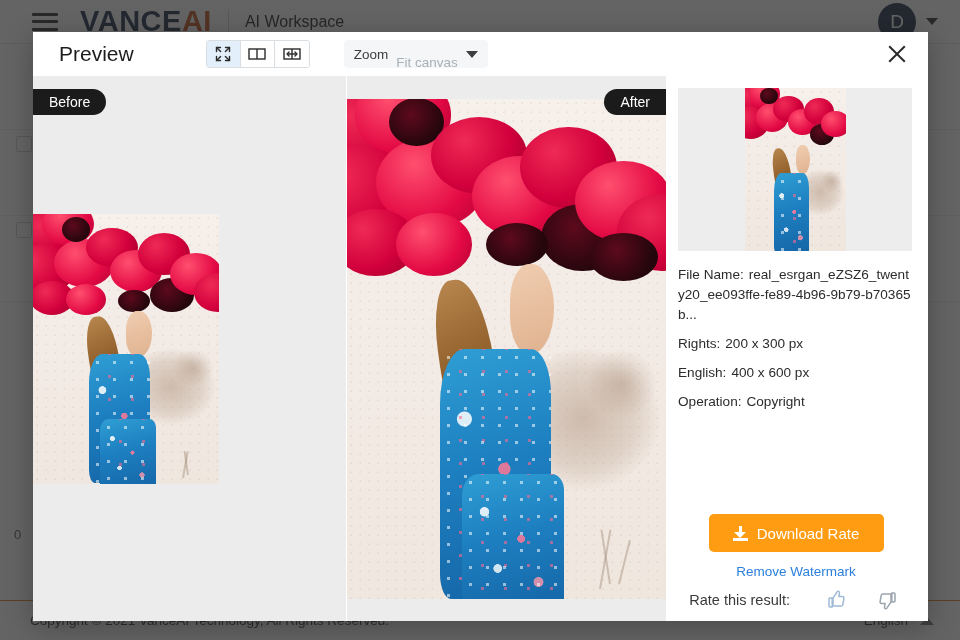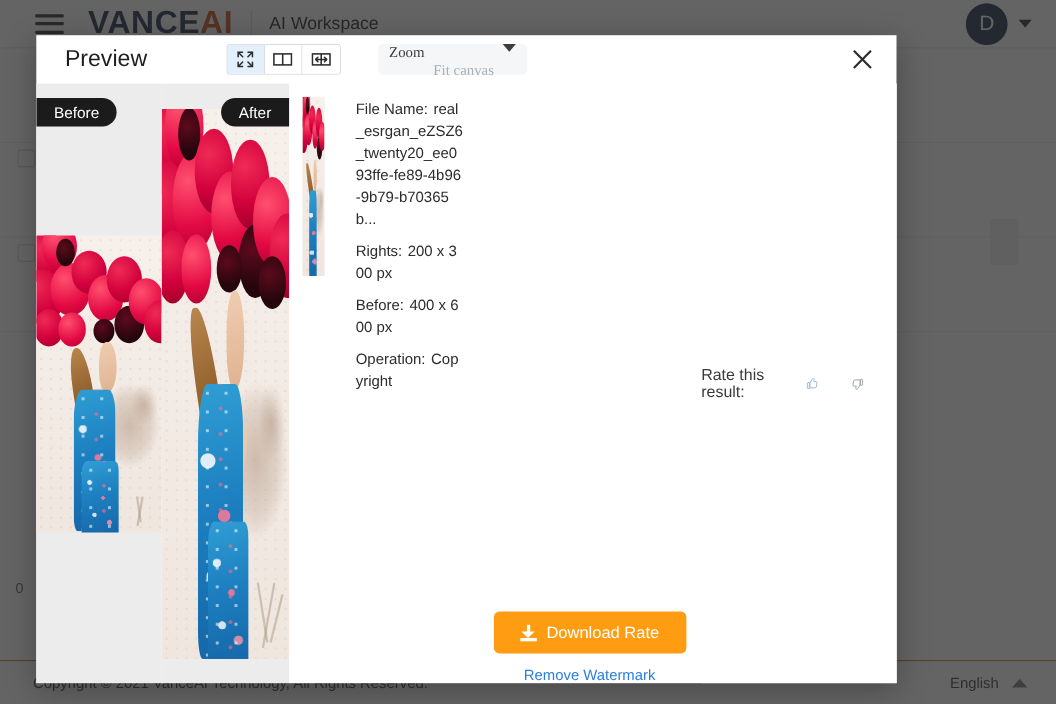--- a/index.html
+++ b/index.html
@@ -48,41 +48,41 @@
   }
   .copyright { margin-left:30px; font-size:13.5px; color:#3a3a3a; }
   .lang { margin-left:auto; margin-right:26px; display:flex; align-items:center; gap:12px; font-size:13.5px; color:#3a3a3a; }
   .chev-up { width:0;height:0;border-left:7px solid transparent;border-right:7px solid transparent;border-bottom:8px solid #7c7c7c; }
 
   
   .dimmer { position:absolute; inset:0; background: rgba(40,40,40,0.72); }
 
   
   .modal {
-    position:absolute; left:33px; top:32px; width:782px; height:589px;
+    position:absolute; left:33px; top:32px; width:895px; height:589px;
     background:#ffffff; box-shadow:0 6px 26px rgba(0,0,0,.28);
     display:flex; flex-direction:column;
   }
   .modal-head {
     height:44px; flex:0 0 44px; display:flex; align-items:center;
     position:relative; padding:0 0 0 26px;
   }
   .modal-title { font-size:21px; color:#1d1d1d; }
 
   .seg { display:flex; margin-left:72px; border:1px solid #d9dee3; border-radius:3px; overflow:hidden; }
   .seg-btn {
     width:34px; height:26px; display:flex; align-items:center; justify-content:center;
     background:#fff; border-right:1px solid #d9dee3; cursor:pointer;
   }
   .seg-btn:last-child { border-right:none; }
   .seg-btn.active { background:#e3effa; }
 
   .zoom-sel {
     margin-left:34px; height:28px; min-width:128px; background:#f4f6f8;
-    border-radius:4px; display:flex; padding:0 10px; gap:8px; cursor:pointer;font-family:Liberation Serif, serif;
+    border-radius:4px; display:flex; align-items:center; padding:0 10px; gap:8px; cursor:pointer;
   }
   .zoom-lbl { font-size:13.5px; color:#3d3d3d; }
   .zoom-val { font-size:13.5px; color:#a8b0b8;margin-top:16px; }
   .zoom-caret { margin-left:auto; width:0;height:0;border-left:6px solid transparent;border-right:6px solid transparent;border-top:7px solid #3d3d3d; }
 
   .close-x { position:absolute; right:18px; top:50%; transform:translateY(-50%); width:26px; height:26px; cursor:pointer; }
   .close-x:before, .close-x:after {
     content:""; position:absolute; left:2px; top:12px; width:22px; height:2px; background:#2b2b2b;
   }
   .close-x:before { transform:rotate(45deg); }
@@ -151,21 +151,21 @@
     content:""; position:absolute; inset:0;
     background-image:
       radial-gradient(circle, rgba(255,255,255,.55) 1.6px, transparent 1.8px),
       radial-gradient(circle, rgba(255,105,140,.6) 1.4px, transparent 1.6px);
     background-size: 17px 17px, 23px 23px;
     background-position: 0 0, 9px 11px;
   }
   .grass { position:absolute; background:rgba(170,150,130,.5); transform-origin:bottom center; }
 
   
-  .pane-info { flex:1; background:#ffffff; position:relative; display:flex; flex-direction:row; }
+  .pane-info { flex:1; background:#ffffff; position:relative; display:flex; flex-direction:column; }
   .thumb-box {
     margin:12px 16px 0 12px; height:163px; background:#ededed;
     display:flex; align-items:center; justify-content:center; overflow:hidden;
   }
   .meta { padding:14px 14px 0 12px; }
   .meta-row { font-size:13.6px; color:#2c2c2c; line-height:20px; margin-bottom:9px; word-break:break-all; }
   .meta-row .k { font-weight:400; }
   .meta-row .v { margin-left:5px; }
 
   .dl-wrap { margin-top:auto; padding: 0 14px 0 12px; text-align:center; }
@@ -380,21 +380,21 @@
         </div>
 
         <div class="meta">
           <div class="meta-row">
             <span class="k">File Name:</span><span class="v">real_esrgan_eZSZ6_twenty20_ee093ffe-fe89-4b96-9b79-b70365b...</span>
           </div>
           <div class="meta-row">
             <span class="k">Rights:</span><span class="v">200 x 300 px</span>
           </div>
           <div class="meta-row">
-            <span class="k">Before:</span><span class="v">400 x 600 px</span>
+            <span class="k">English:</span><span class="v">400 x 600 px</span>
           </div>
           <div class="meta-row">
             <span class="k">Operation:</span><span class="v">Copyright</span>
           </div>
         </div>
 
         <div class="dl-wrap">
           <button class="dl-btn">
             <span class="dl-ico">
                 <span class="dl-bar"></span>

